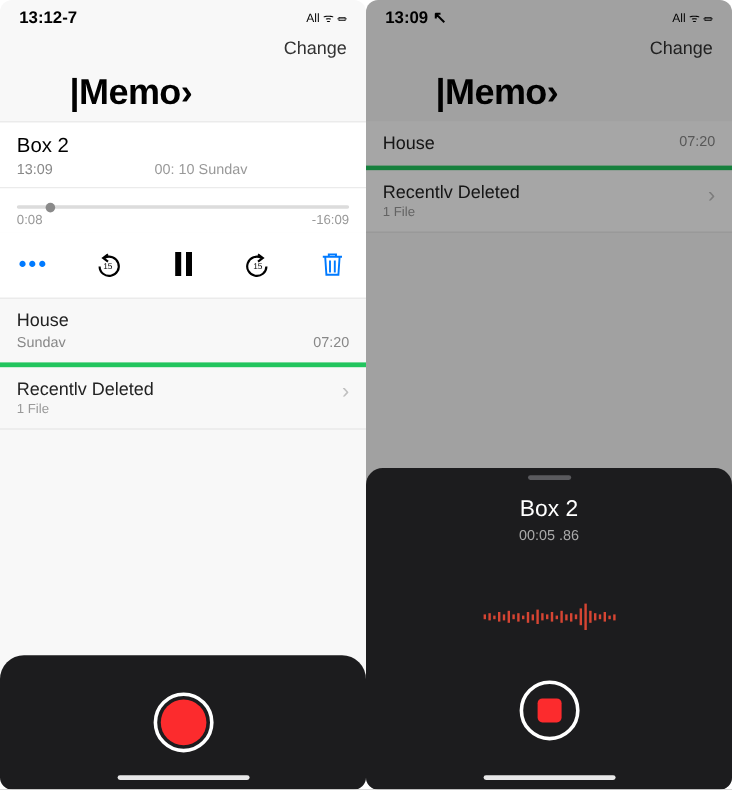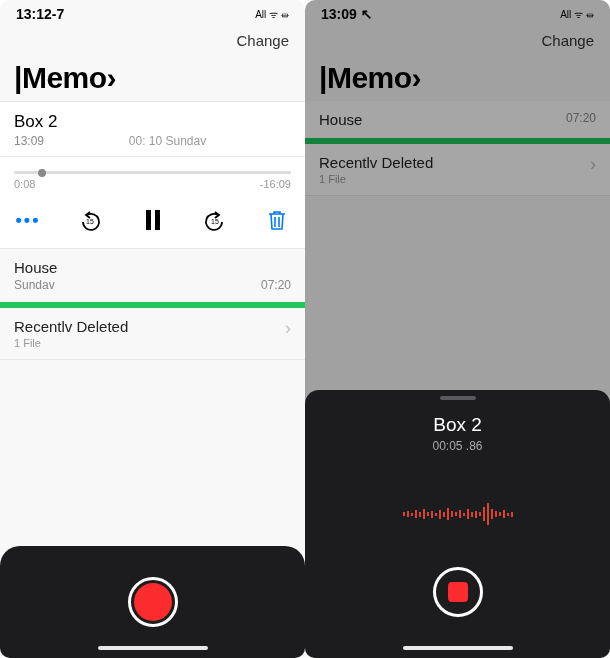--- a/index.html
+++ b/index.html
@@ -4,32 +4,32 @@
   <style>
     * { margin: 0; padding: 0; box-sizing: border-box; font-family: -apple-system, BlinkMacSystemFont, "Segoe UI", sans-serif; }
     body { width: 610px; height: 658px; display: flex; background: #fff; overflow: hidden; }
     .screen { flex: 1; display: flex; flex-direction: column; position: relative; overflow: hidden; border-radius: 10px; }
     .screen-left { background: #f8f8f8; }
     .screen-right { background: #f8f8f8; position: relative; }
     .dim-overlay { position: absolute; inset: 0; background: rgba(0,0,0,0.35); z-index: 5; }
     .status-bar { display: flex; justify-content: space-between; align-items: center; padding: 6px 16px 4px; font-size: 14px; font-weight: 600; color: #000; }
     .status-right { display: flex; align-items: center; gap: 4px; font-size: 13px; }
     .top-row { display: flex; justify-content: flex-end; padding: 6px 16px; color: #333; font-size: 15px; }
-    .title { font-size: 30px; font-weight: 700; padding: 6px 14px; letter-spacing: -0.5px; }
+    .title { font-size: 30px; font-weight: 700; padding: 6px 14px; letter-spacing: -0.5px; margin-left: 44px; }
     .memo-item { background: #fff; padding: 10px 14px 8px; border-bottom: 1px solid #e6e6e6; }
     .memo-item.expanded { border-top: 1px solid #e6e6e6; }
     .memo-name { font-size: 17px; font-weight: 500; }
     .memo-meta { display: flex; justify-content: space-between; font-size: 12px; color: #888; margin-top: 2px; }
     .meta-center { color: #999; }
     .slider-wrap { padding: 14px 14px 4px; background: #fff; }
     .track { width: 100%; height: 3px; background: #dcdcdc; position: relative; border-radius: 2px; }
     .track-thumb { position: absolute; left: 10%; top: 50%; transform: translate(-50%,-50%); width: 8px; height: 8px; background: #8a8a8a; border-radius: 50%; }
     .slider-label { display: flex; justify-content: space-between; font-size: 11px; color: #999; margin-top: 4px; }
     .controls { display: flex; justify-content: space-between; align-items: center; padding: 12px 14px 14px; background: #fff; border-bottom: 1px solid #e6e6e6; }
-    .mini-item { padding: 10px 14px; border-bottom: 6px solid #22c55e; }
+    .mini-item { padding: 10px 14px; border-bottom: 4px solid #22c55e; }
     .mini-name { font-size: 15px; color: #222; }
     .mini-row { display: flex; justify-content: space-between; font-size: 12px; color: #888; margin-top: 2px; }
     .folder-item { display: flex; justify-content: space-between; align-items: flex-start; padding: 10px 14px; border-bottom: 1px solid #e6e6e6; }
     .folder-name { font-size: 15px; color: #222; }
     .folder-sub { font-size: 11px; color: #999; margin-top: 2px; }
     .chev { color: #c0c0c0; font-size: 18px; }
     .bottom-panel { margin-top: auto; background: #1c1c1e; border-radius: 20px 20px 0 0; height: 112px; display: flex; flex-direction: column; align-items: center; justify-content: center; position: relative; z-index: 10; }
     .rec-outer { width: 50px; height: 50px; border: 3px solid #fff; border-radius: 50%; display: flex; align-items: center; justify-content: center; }
     .rec-inner-circle { width: 38px; height: 38px; background: #fc2b2d; border-radius: 50%; }
     .rec-inner-square { width: 20px; height: 20px; background: #fc2b2d; border-radius: 4px; }

